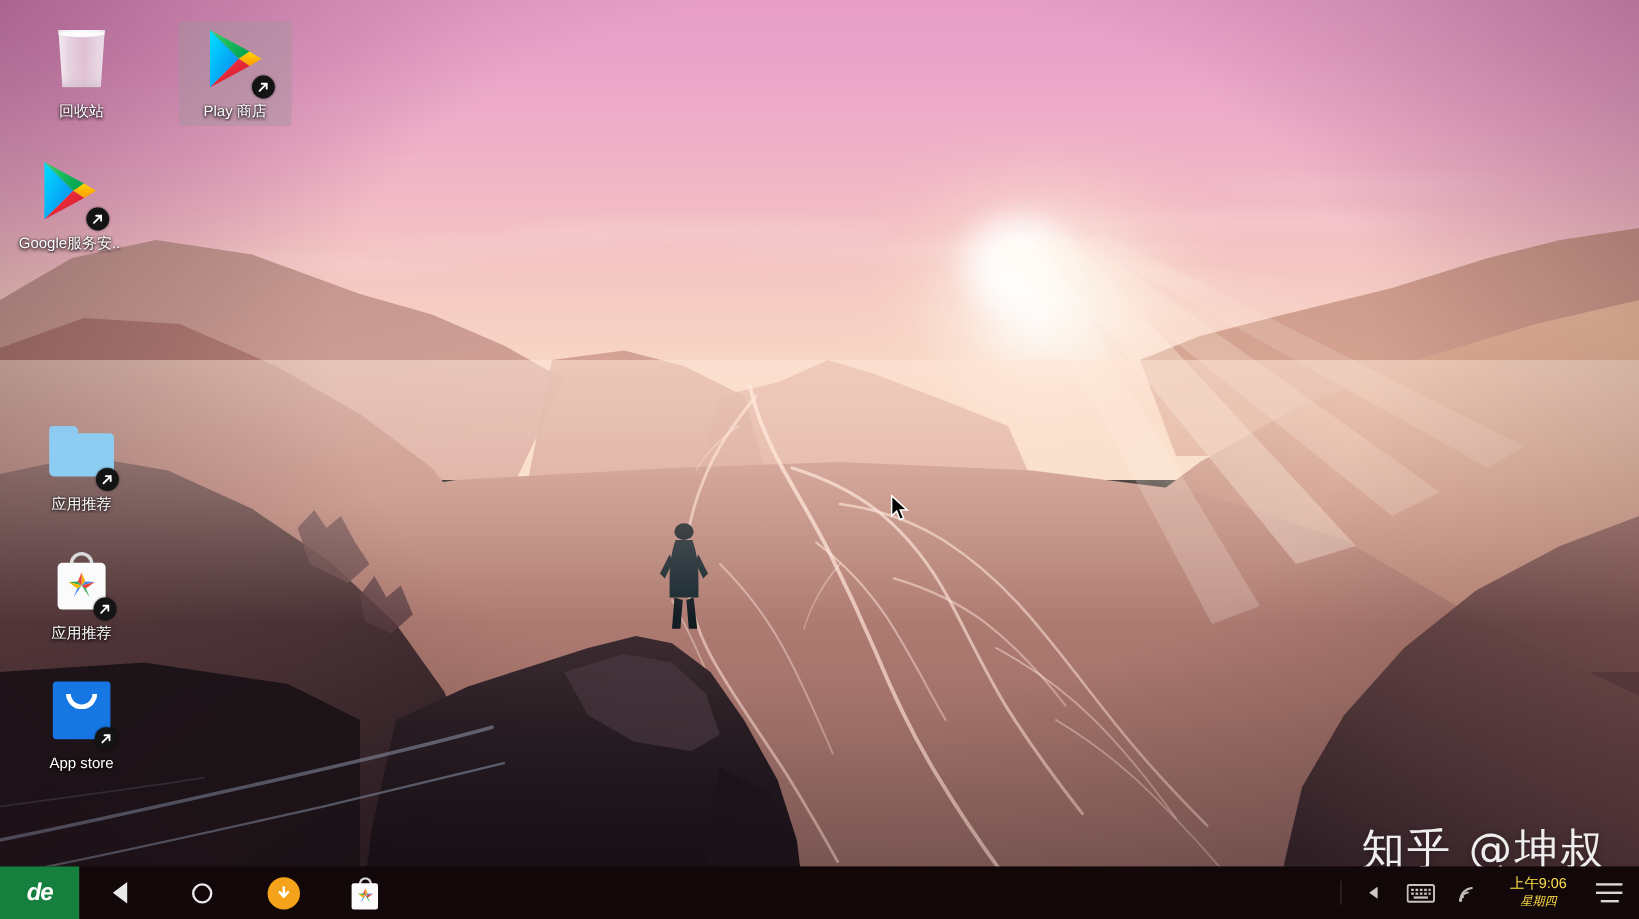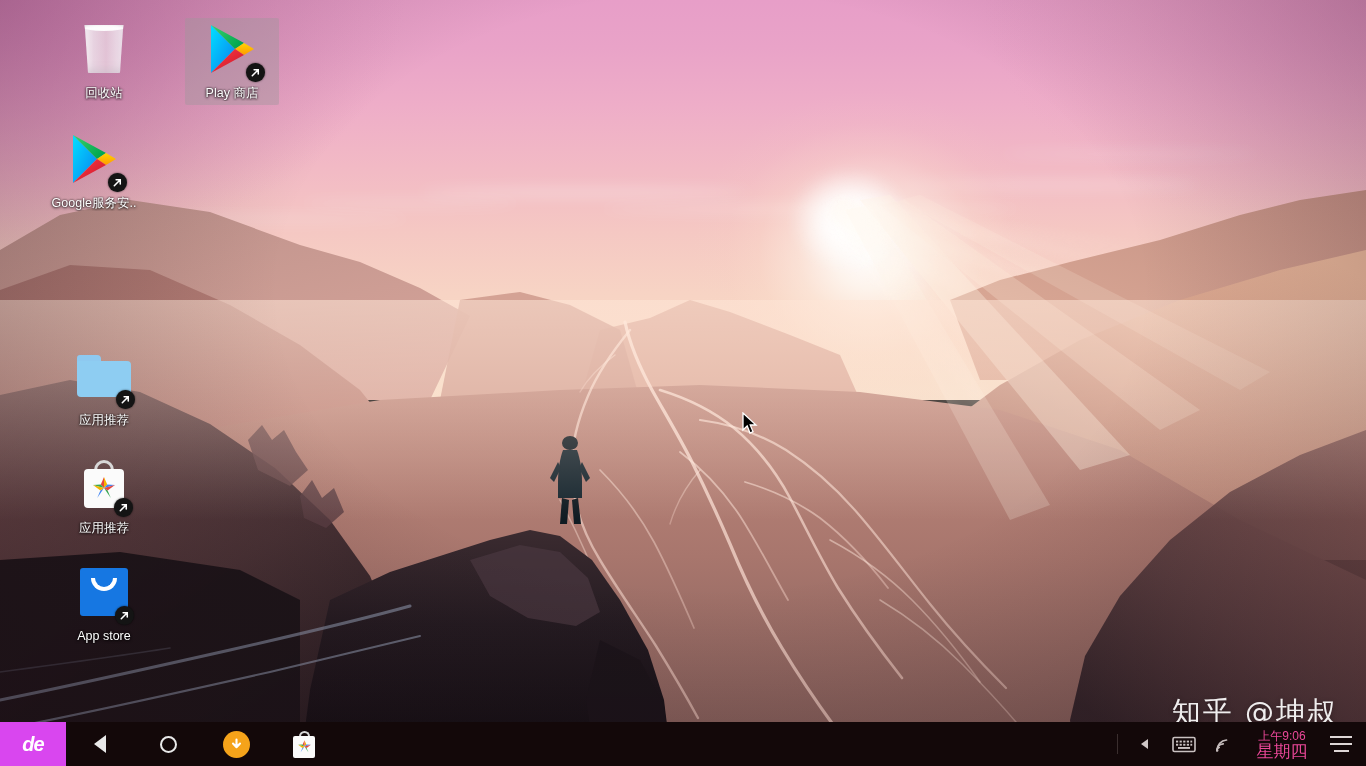--- a/index.html
+++ b/index.html
@@ -77,21 +77,21 @@
 
   
   .vig {
     position:absolute; inset:0;
     background:
       radial-gradient(ellipse 900px 620px at 52% 38%, rgba(0,0,0,0) 48%, rgba(30,10,18,.30) 100%);
     pointer-events:none;
   }
 
   
-  .icons { position:absolute; left:0; top:0; width:300px; height:720px;margin-left:36px; }
+  .icons { position:absolute; left:0; top:0; width:300px; height:720px; }
   .dicon {
     position:absolute; width:94px; text-align:center;
     cursor:pointer; user-select:none;
   }
   .dicon .glyphwrap {
     position:relative; width:94px; height:62px;
     display:flex; align-items:center; justify-content:center;
   }
   .dicon .label {
     display:block; margin-top:6px; font-size:12.5px; line-height:15px;
@@ -166,35 +166,35 @@
     display:flex; align-items:flex-start; justify-content:center;
   }
   .bluebag .arc {
     margin-top:10px; width:26px; height:13px;
     border:4px solid #fff; border-top:none; border-radius:0 0 14px 14px;
   }
 
   
   .watermark {
     position:absolute; right:28px; bottom:33px;
-    font-size:29px; color:rgba(255,255,255,.92); letter-spacing:2px;
+    font-size:36px; color:rgba(255,255,255,.92); letter-spacing:2px;
     font-family:"DejaVu Sans","Liberation Sans",sans-serif;
     text-shadow:0 1px 5px rgba(0,0,0,.35); user-select:none; pointer-events:none;
   }
 
   
   .cursor { position:absolute; left:742px; top:412px; width:18px; height:24px; pointer-events:none; }
 
   
   .taskbar {
     position:absolute; left:0; bottom:0; width:1366px; height:44px;
     background:#130809; display:flex; align-items:center;
   }
   .tb-launcher {
-    width:66px; height:44px; background:#d946ef;
+    width:66px; height:44px; background:#15803d;
     display:flex; align-items:center; justify-content:center; cursor:pointer;
   }
   .tb-launcher span { font-size:20px; font-weight:bold; color:#fff; font-style:italic; letter-spacing:-1px;}
   .tb-nav { display:flex; align-items:center; height:44px; }
   .tb-btn {
     width:68px; height:44px; display:flex; align-items:center; justify-content:center;
     cursor:pointer;
   }
   .tri-back {
     width:0; height:0; border-right:12px solid #e9e9e9;
@@ -210,24 +210,24 @@
   .tray-sep { width:1px; height:20px; background:#3a2e2e; margin:0 6px; }
   .tray-btn {
     width:40px; height:44px; display:flex; align-items:center; justify-content:center; cursor:pointer;
   }
   .tray-btn svg { opacity:.88; }
   .tri-left {
     width:0; height:0; border-right:7px solid #cfc7c7;
     border-top:5px solid transparent; border-bottom:5px solid transparent;
   }
   .clock {
-    text-align:center; color:#ec4899; font-size:12px; line-height:15px;
+    text-align:center; color:#fde047; font-size:12px; line-height:15px;
     padding:0 12px; cursor:pointer; min-width:76px;
   }
-  .clock .d2 { font-size:17px; }
+  .clock .d2 { font-size:10px;font-style:italic; }
   .menu-btn {
     width:42px; height:44px; display:flex; flex-direction:column;
     align-items:center; justify-content:center; gap:5px; cursor:pointer;
   }
   .menu-btn i { display:block; height:2px; background:#ded6d6; }
   .menu-btn i:nth-child(1) { width:22px; }
   .menu-btn i:nth-child(2) { width:22px; }
   .menu-btn i:nth-child(3) { width:15px; }
 </style>
 </head>

